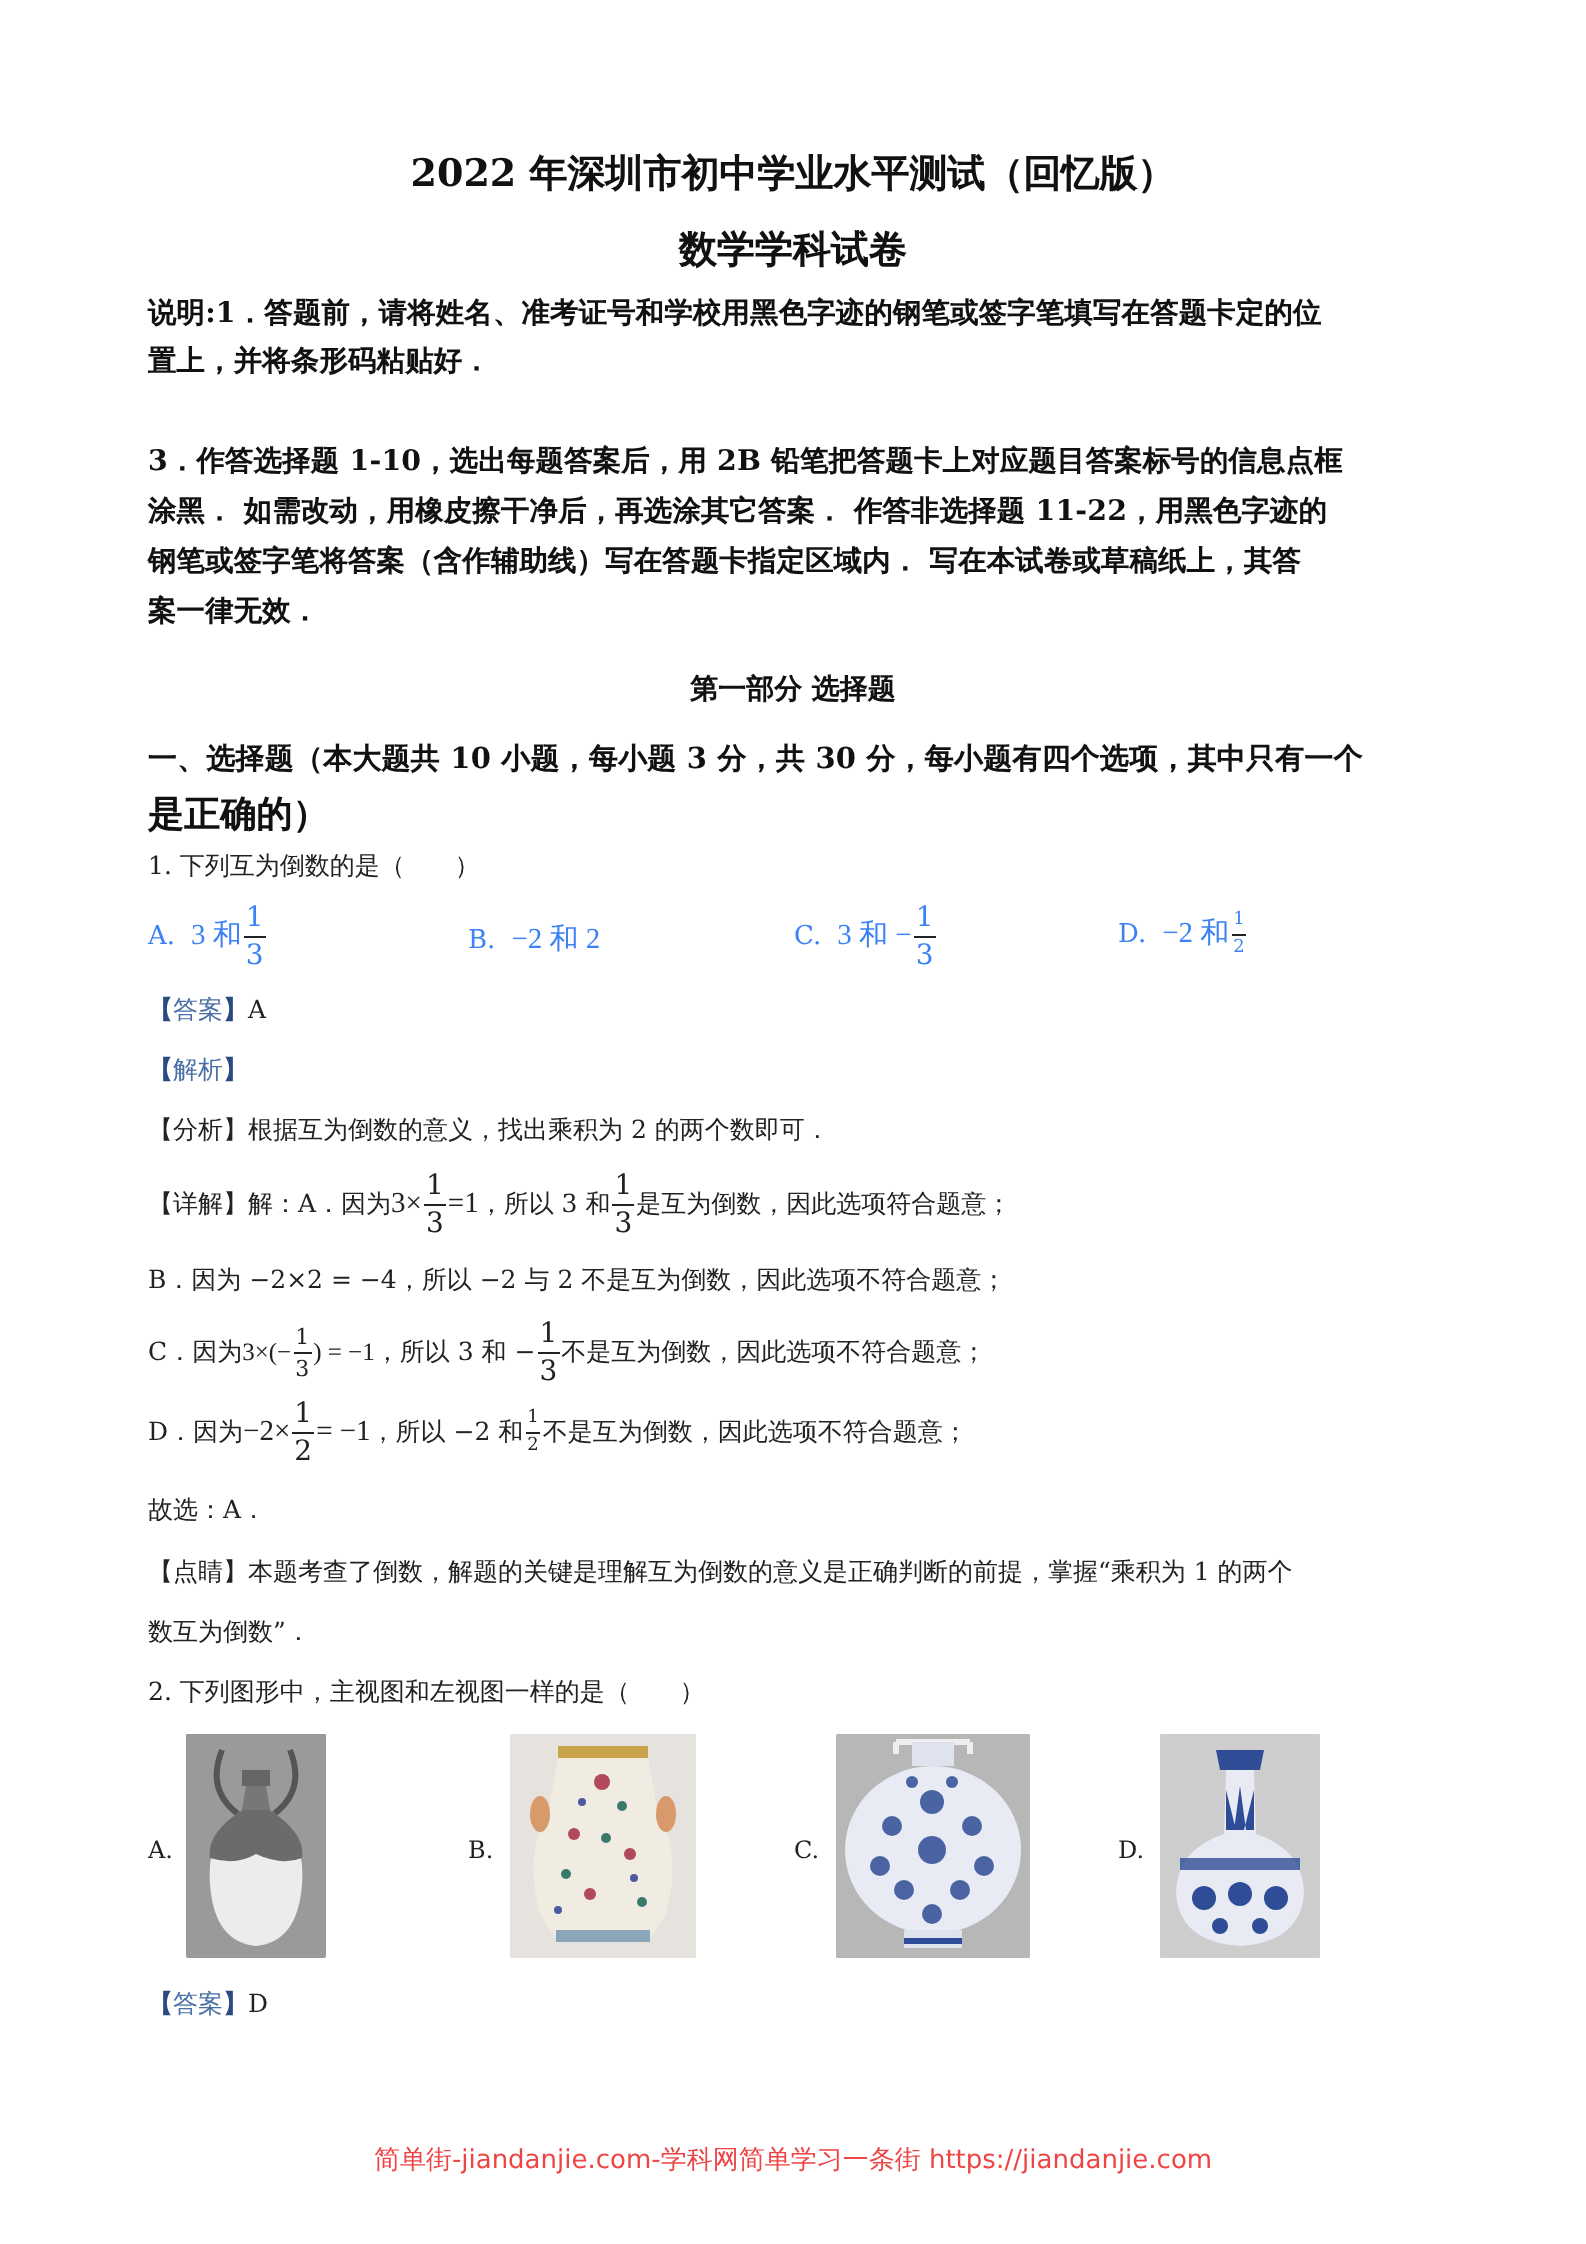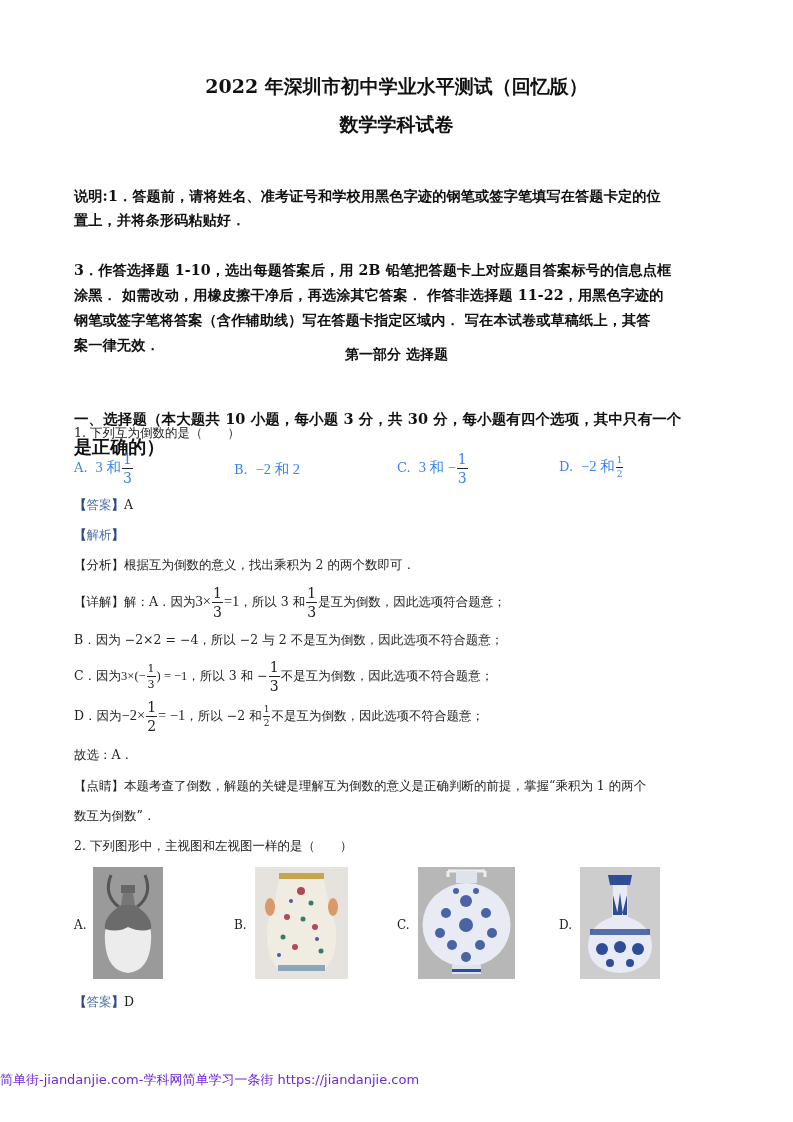--- a/index.html
+++ b/index.html
@@ -4,21 +4,21 @@
 <style>
   * { box-sizing: border-box; margin: 0; padding: 0; }
   html, body { width: 793px; height: 1122px; background: #ffffff; }
   body { position: relative; font-family: "DejaVu Serif", "Liberation Serif", serif; color: #111; overflow: hidden; }
   .page { position: absolute; left: 0; top: 0; width: 793px; height: 1122px; }
 
   .title { position: absolute; left: 0; width: 793px; text-align: center; font-weight: bold; font-size: 19px; }
   .t1 { top: 74px; }
   .t2 { top: 112px; }
 
-  .bold-line { position: absolute; left: 74px; width: 650px; font-weight: bold; font-size: 14.2px; white-space: nowrap; letter-spacing: 0.1px; margin-top: 40px; }
+  .bold-line { position: absolute; left: 74px; width: 650px; font-weight: bold; font-size: 14.2px; white-space: nowrap; letter-spacing: 0.1px; }
 
   .section-head { position: absolute; left: 0; width: 793px; text-align: center; font-weight: bold; font-size: 14px; }
 
   .line { position: absolute; left: 74px; font-size: 12.5px; white-space: nowrap; color: #222; }
   .tag { color: #4a6fa5; }
   .tag-br { color: #2a4a80; font-weight: bold; }
 
   .frac { display: inline-block; vertical-align: middle; text-align: center; line-height: 1; font-size: 14px; margin: 0 1px; }
   .frac .num { display: block; padding: 0 1px 2px; border-bottom: 1px solid #222; }
   .frac .den { display: block; padding-top: 2px; }
@@ -28,38 +28,38 @@
   .opt .lbl { margin-right: 8px; }
   .math { font-family: "Liberation Serif", serif; font-size: 14.5px; }
 
   .vase-opt { position: absolute; top: 918px; font-size: 12px; color: #222; }
   .vase { position: absolute; top: 867px; height: 112px; border-radius: 1px; overflow: hidden; }
   .vA { left: 93px; width: 70px; background: linear-gradient(180deg,#555 0%,#8a8a8a 30%,#bdbdbd 60%,#e8e8e8 100%); }
   .vB { left: 255px; width: 93px; background: #e9e6e2; }
   .vC { left: 418px; width: 97px; background: #bdbdbd; }
   .vD { left: 580px; width: 80px; background: #cfcfcf; }
 
-  .footer { position: absolute; top: 1071px; left: 0; width: 793px; text-align: left; font-family: "DejaVu Sans", sans-serif; font-size: 13px; color: #6d28d9; }
+  .footer { position: absolute; top: 1071px; left: 0; width: 793px; text-align: center; font-family: "DejaVu Sans", sans-serif; font-size: 13px; color: #ef4444; }
 </style>
 </head>
 <body>
 
 <div class="page">
 
   <div class="title t1">2022 年深圳市初中学业水平测试（回忆版）</div>
   <div class="title t2">数学学科试卷</div>
 
   <div class="bold-line" style="top:147px">说明:1．答题前，请将姓名、准考证号和学校用黑色字迹的钢笔或签字笔填写在答题卡定的位</div>
   <div class="bold-line" style="top:171px">置上，并将条形码粘贴好．</div>
   <div class="bold-line" style="top:221px">3．作答选择题 1-10，选出每题答案后，用 2B 铅笔把答题卡上对应题目答案标号的信息点框</div>
   <div class="bold-line" style="top:246px">涂黑．  如需改动，用橡皮擦干净后，再选涂其它答案．  作答非选择题 11-22，用黑色字迹的</div>
   <div class="bold-line" style="top:271px">钢笔或签字笔将答案（含作辅助线）写在答题卡指定区域内．  写在本试卷或草稿纸上，其答</div>
   <div class="bold-line" style="top:296px">案一律无效．</div>
 
-  <div class="section-head" style="top:346px">第一部分  选择题</div>
+  <div class="section-head" style="top:336px">第一部分  选择题</div>
   <div class="bold-line" style="top:370px;font-size:14.5px">一、选择题（本大题共 10 小题，每小题 3 分，共 30 分，每小题有四个选项，其中只有一个</div>
   <div class="bold-line" style="top:395px;font-size:18px">是正确的）</div>
 
   <div class="line" style="top:425px">1. 下列互为倒数的是（　　）</div>
 
   <div class="opt" style="left:74px;top:452px">
     <span class="lbl">A.</span><span class="math">3 和</span><span class="frac"><span class="num">1</span><span class="den">3</span></span>
   </div>
   <div class="opt" style="left:234px;top:460px">
     <span class="lbl">B.</span><span class="math">−2 和 2</span>

